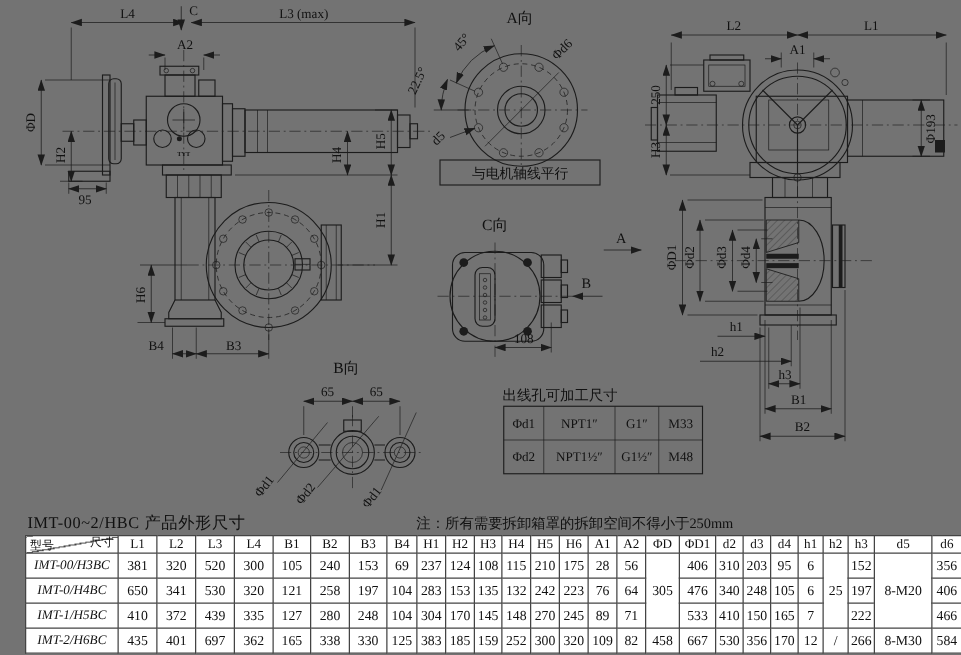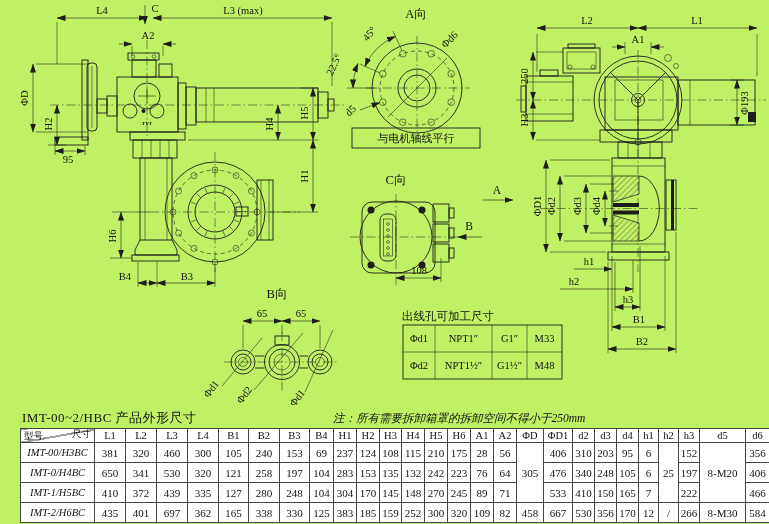--- a/index.html
+++ b/index.html
@@ -1,30 +1,30 @@
 <!DOCTYPE html>
 <html><head>
 <meta charset="utf-8">
 <style>
   html,body{margin:0;padding:0;background:#f2f2f2;}
-  .page{position:relative;width:769px;height:524px;background:#bef264;overflow:hidden;
+  .page{position:relative;width:769px;height:524px;background:#737373;overflow:hidden;
         font-family:"Liberation Serif",serif;color:#111;}
   svg text{font-family:"Liberation Serif",serif;fill:#111;}
   .ln{fill:none;stroke:#1c1c1c;stroke-width:0.9;}
   .thin{fill:none;stroke:#1c1c1c;stroke-width:0.55;}
   .dim{fill:none;stroke:#1c1c1c;stroke-width:0.6;}
   .cl{fill:none;stroke:#1c1c1c;stroke-width:0.5;stroke-dasharray:9 3 1.5 3;}
   .dash{fill:none;stroke:#1c1c1c;stroke-width:0.6;stroke-dasharray:4 3;}
   .dk{fill:#1c1c1c;stroke:none;}
   .lbl{font-size:10.5px;text-anchor:middle;}
   .big{font-size:12.5px;text-anchor:middle;}
   .sm{font-size:5px;text-anchor:middle;font-weight:bold;}
   .caption{position:absolute;top:405px;left:0;width:688px;height:22px;}
   .caption .ttl{position:absolute;left:22px;top:4px;font-size:13px;letter-spacing:.5px;}
-  .caption .nt{position:absolute;left:333px;top:6px;font-size:11.5px;font-style:italic;}
+  .caption .nt{position:absolute;left:333px;top:6px;font-size:11.5px;}
   table.spec{position:absolute;left:20px;top:428px;width:746px;border-collapse:collapse;
              table-layout:fixed;border:1.5px solid #333;background:#fff;}
   table.spec th,table.spec td{border:1px solid #444;text-align:center;vertical-align:middle;
              padding:0;font-weight:normal;font-size:11px;height:19px;overflow:hidden;white-space:nowrap;}
   table.spec thead th{font-size:10.5px;height:13px;}
   table.spec th.model{font-size:10.5px;font-style:italic;}
   table.spec th.corner{position:relative;
      background:linear-gradient(to bottom right,transparent calc(50% - .5px),#444 calc(50% - .5px),#444 calc(50% + .5px),transparent calc(50% + .5px));}
   table.spec th.corner .ct{position:absolute;top:-1px;right:3px;font-size:9.5px;}
   table.spec th.corner .cb{position:absolute;bottom:-1px;left:3px;font-size:9.5px;}
@@ -475,21 +475,21 @@
           <th>h3</th>
           <th>d5</th>
           <th>d6</th>
         </tr>
       </thead>
   <tbody>
         <tr>
           <th class="model">IMT-00/H3BC</th>
           <td>381</td>
           <td>320</td>
-          <td>460</td>
+          <td>520</td>
           <td>300</td>
           <td>105</td>
           <td>240</td>
           <td>153</td>
           <td>69</td>
           <td>237</td>
           <td>124</td>
           <td>108</td>
           <td>115</td>
           <td>210</td>

